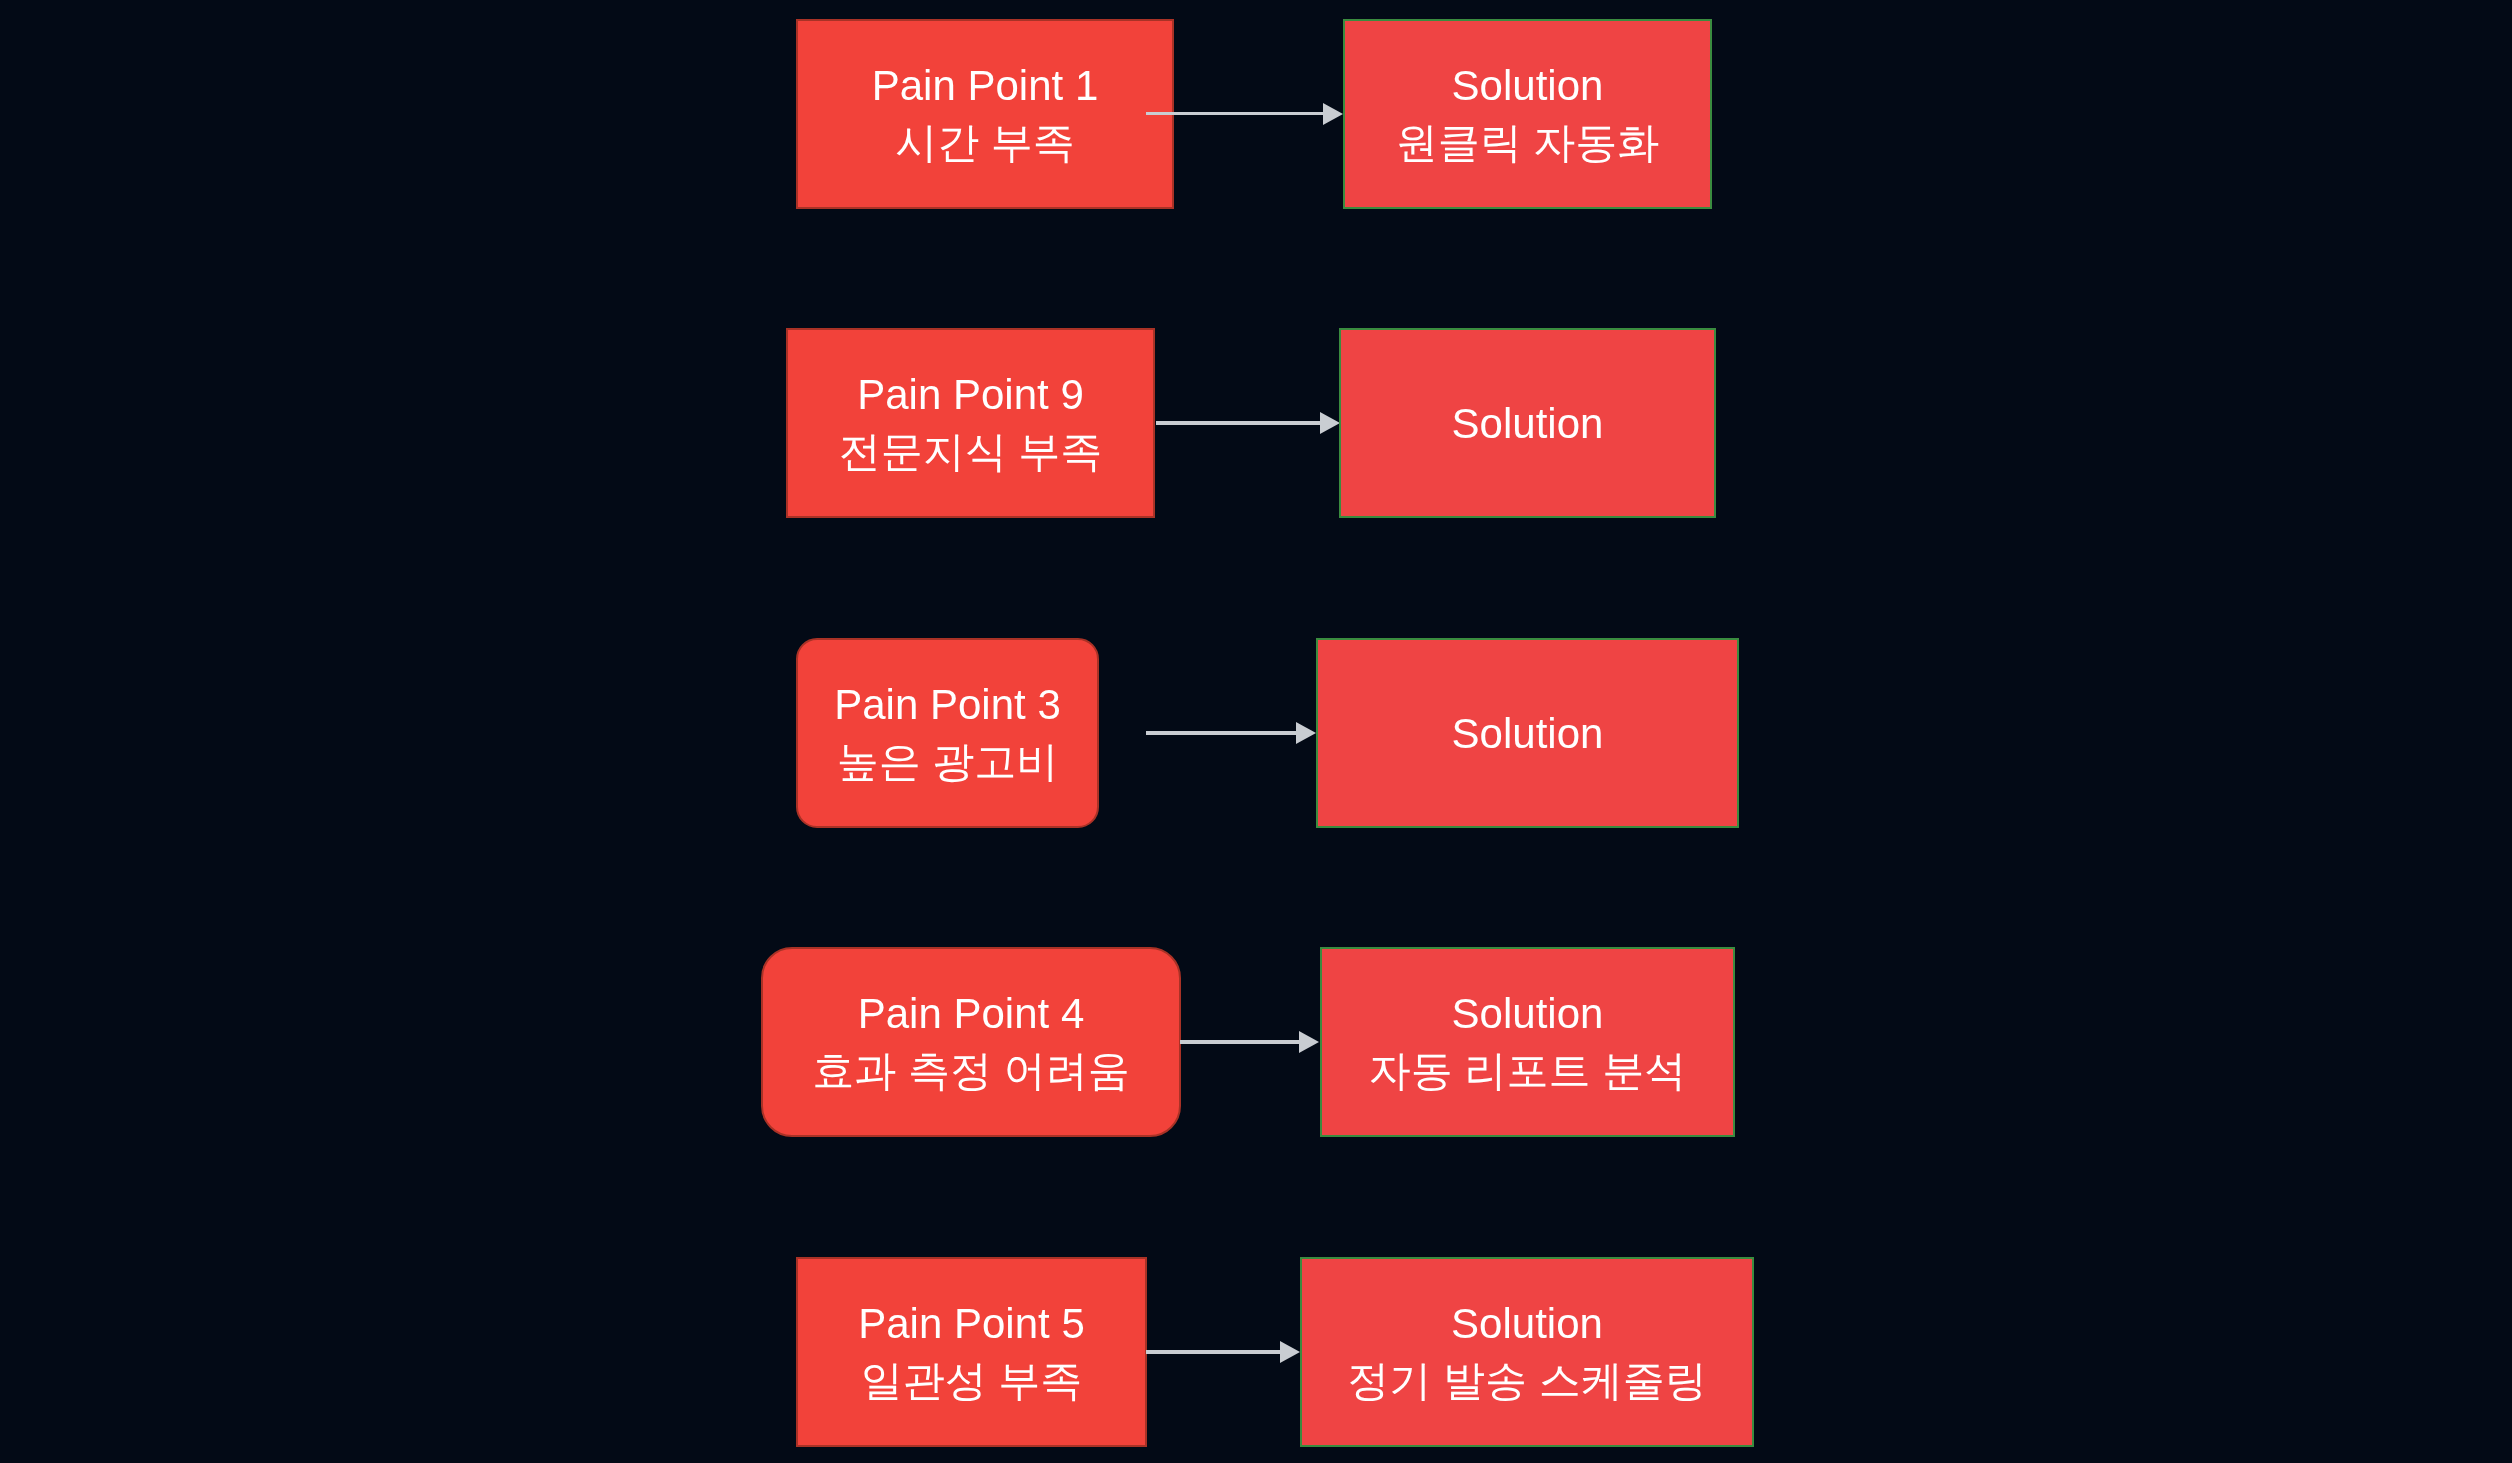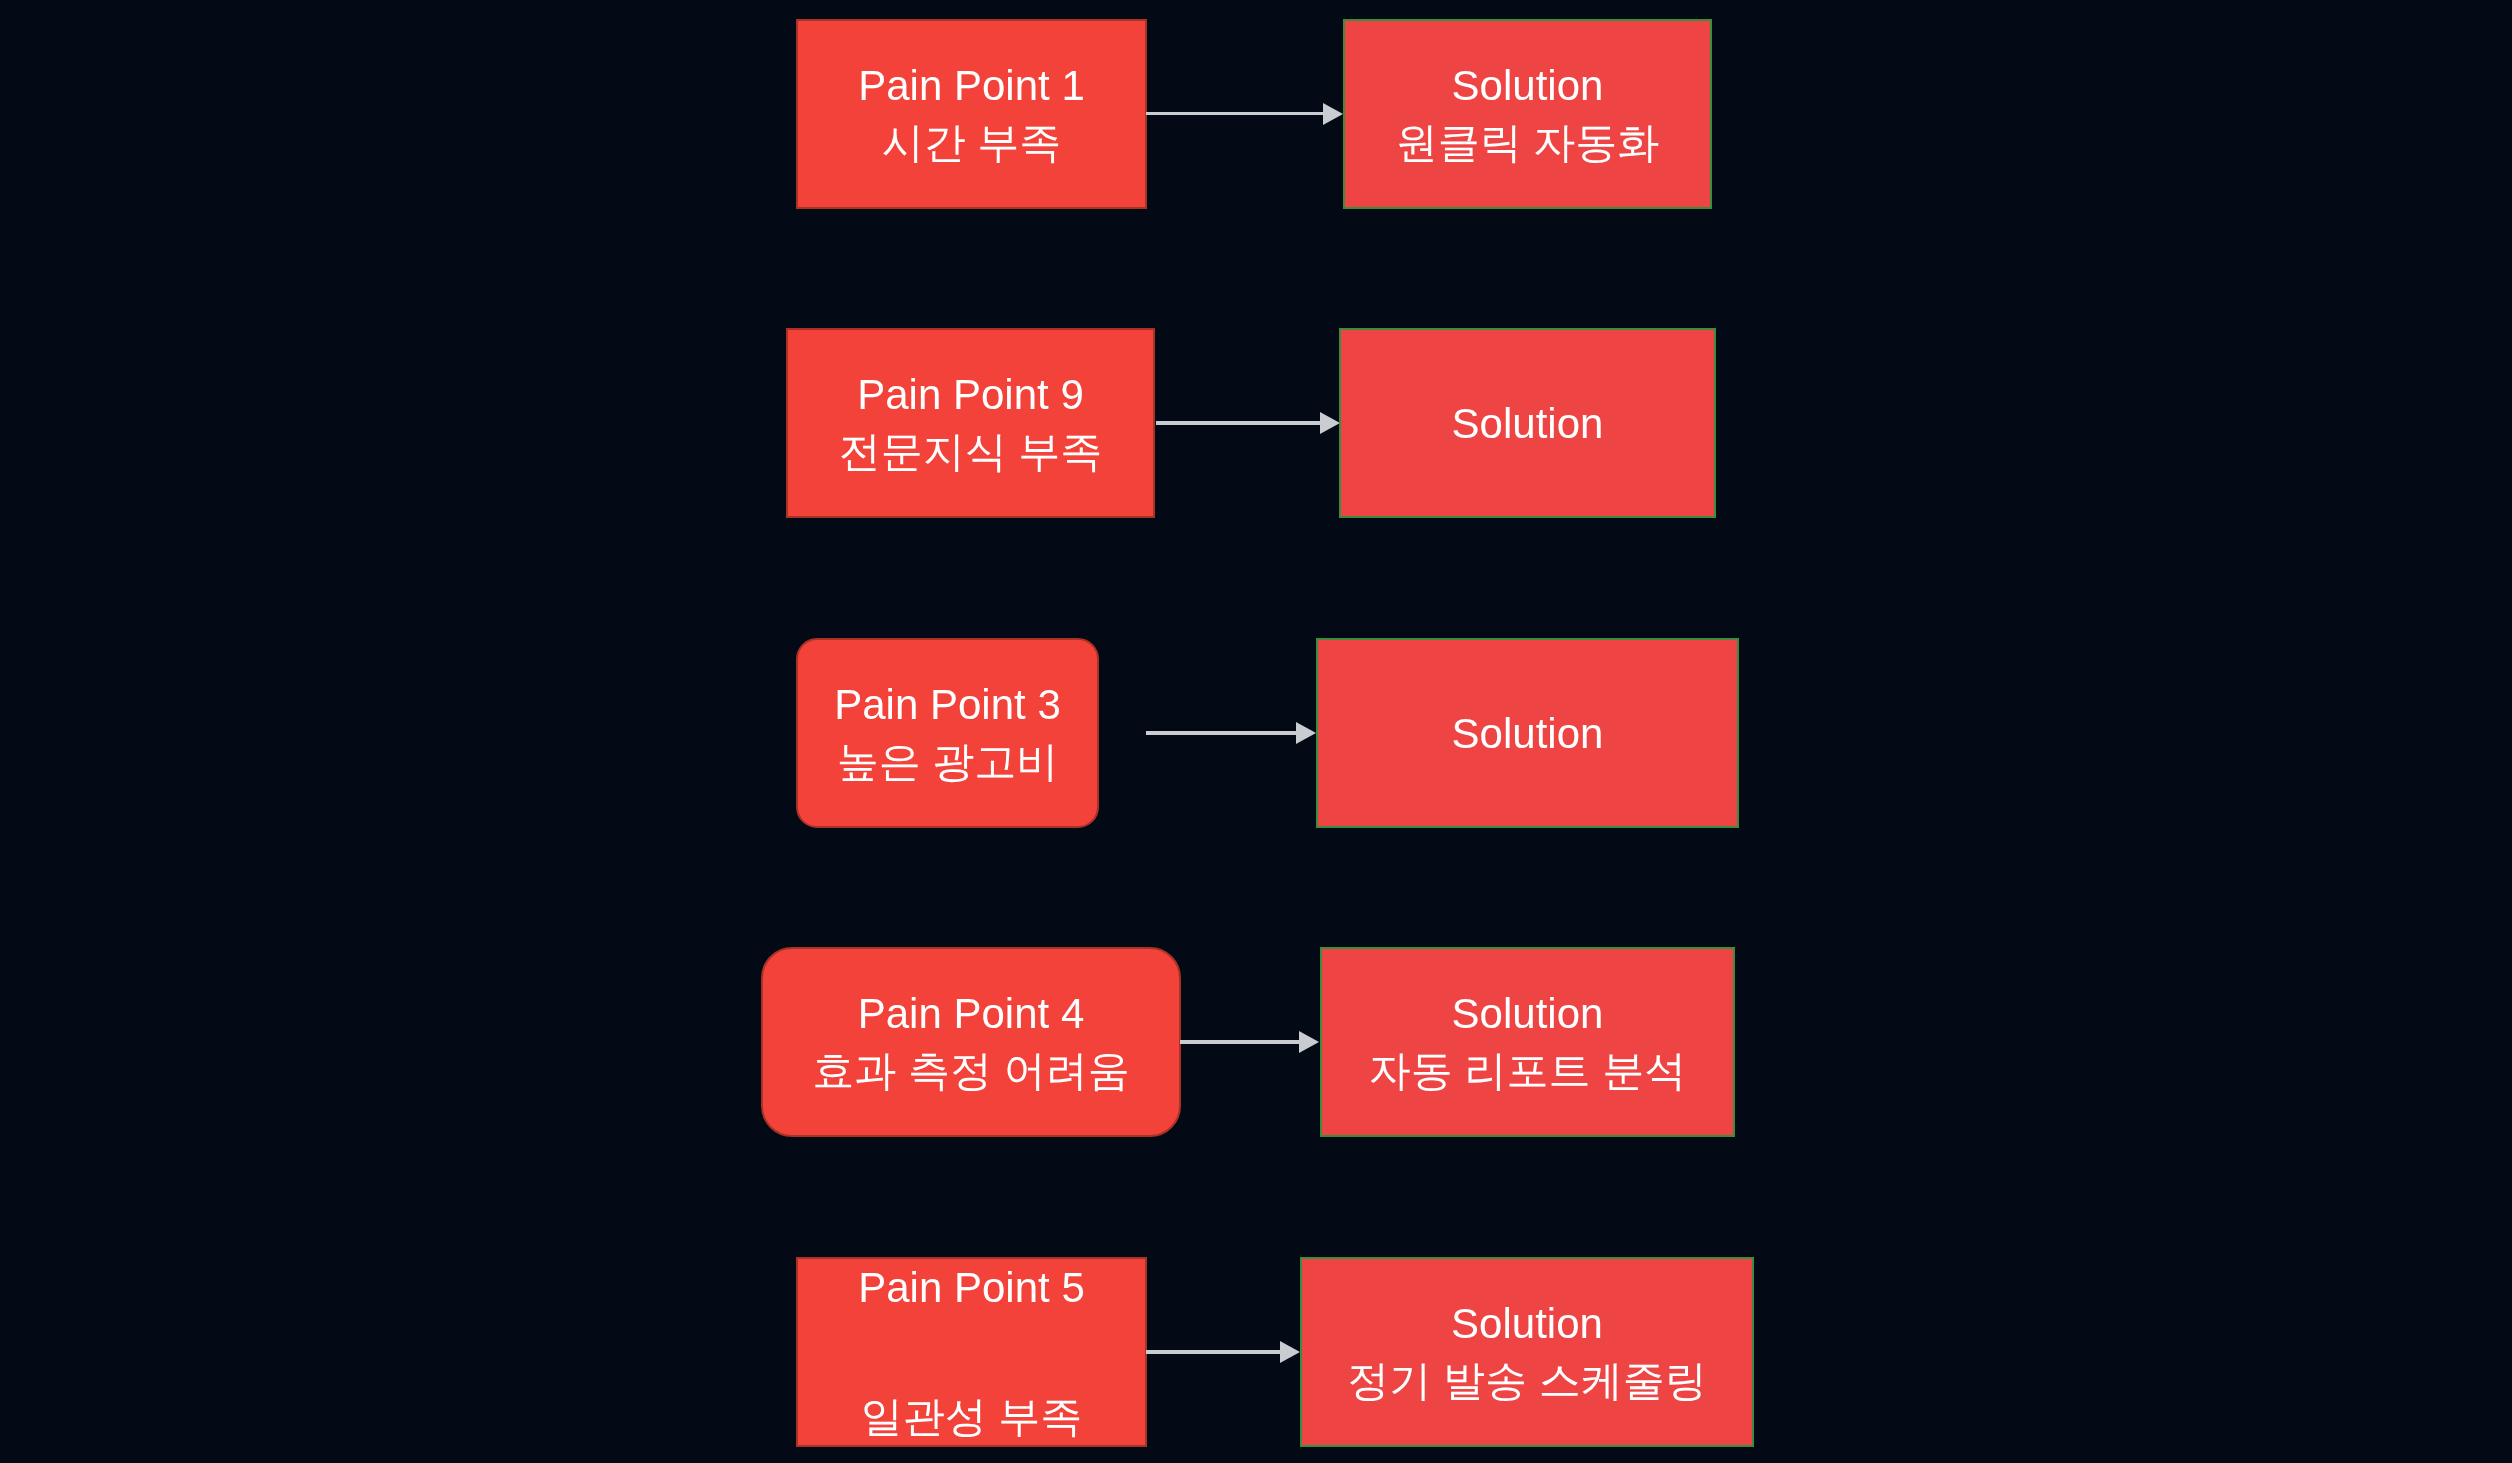--- a/index.html
+++ b/index.html
@@ -66,25 +66,25 @@
     border-top: 11px solid transparent;
     border-bottom: 11px solid transparent;
   }
   
   .r0 { top: 18.5px; }
   .r1 { top: 328px; }
   .r2 { top: 638px; }
   .r3 { top: 947px; }
   .r4 { top: 1257px; }
 
-  .r0 .pain { left: 796px; width: 351px; }
+  .r0 .pain { left: 796px; width: 378px; }
   .r1 .pain { left: 786px; width: 369px; }
   .r2 .pain { left: 796px; width: 303px; border-radius: 21px; }
   .r3 .pain { left: 761px; width: 420px; border-radius: 31px; }
-  .r4 .pain { left: 796px; width: 351px; justify-content: space-between; }
+  .r4 .pain { left: 796px; width: 351px; }
 
   .r0 .sol { left: 1343px; width: 369px; }
   .r1 .sol { left: 1339px; width: 377px; }
   .r2 .sol { left: 1316px; width: 423px; }
   .r3 .sol { left: 1320px; width: 415px; }
   .r4 .sol { left: 1300px; width: 454px; }
 
   .r0 .arrow { left: 1146px; width: 197px; }
   .r1 .arrow { left: 1156px; width: 184px; }
   .r2 .arrow { left: 1146px; width: 170px; }

